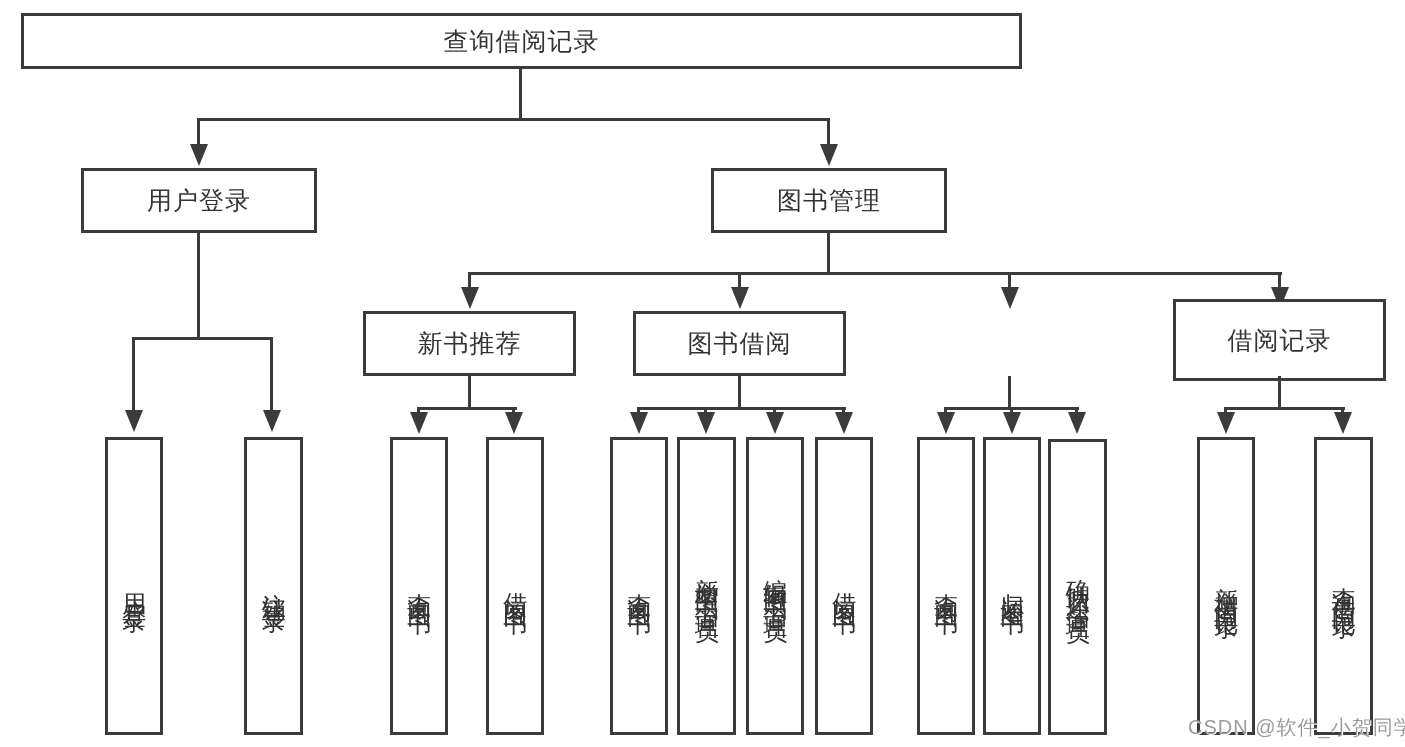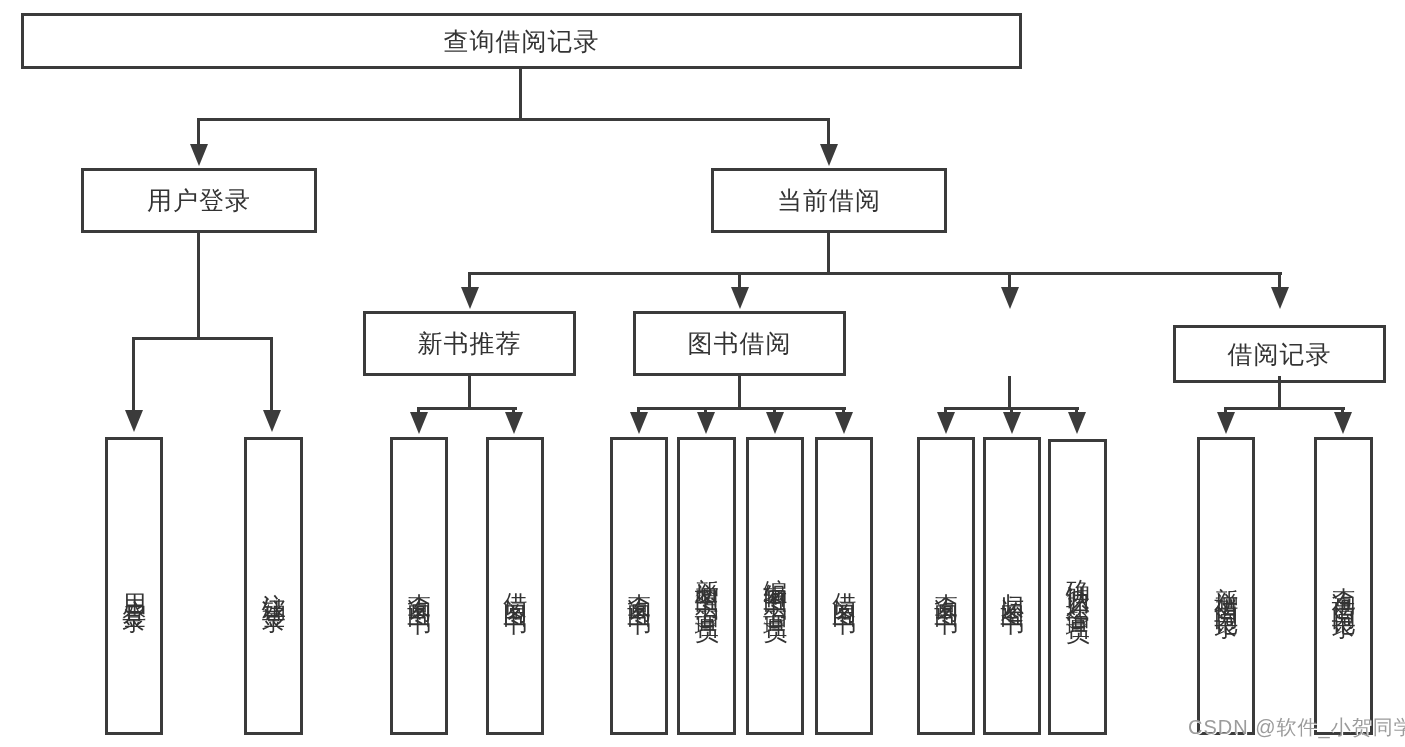--- a/index.html
+++ b/index.html
@@ -77,21 +77,21 @@
   <div class="hline" style="left:197px; top:118px; width:633px;"></div>
   <div class="vline" style="left:197px; top:118px; height:28px;"></div>
   <div class="arrow" style="left:190px; top:144px;"></div>
   <div class="vline" style="left:827px; top:118px; height:28px;"></div>
   <div class="arrow" style="left:820px; top:144px;"></div>
 
   <div class="box" style="left:81px; top:168px; width:236px; height:65px;">
     <span>用户登录</span>
   </div>
   <div class="box" style="left:711px; top:168px; width:236px; height:65px;">
-    <span>当前借阅</span>
+    <span>图书管理</span>
   </div>
 
   <div class="vline" style="left:197px; top:233px; height:106px;"></div>
   <div class="hline" style="left:132px; top:337px; width:141px;"></div>
   <div class="vline" style="left:132px; top:337px; height:75px;"></div>
   <div class="arrow" style="left:125px; top:410px;"></div>
   <div class="vline" style="left:270px; top:337px; height:75px;"></div>
   <div class="arrow" style="left:263px; top:410px;"></div>
 
   <div class="vline" style="left:827px; top:233px; height:41px;"></div>
@@ -104,21 +104,21 @@
   <div class="arrow" style="left:1001px; top:287px;"></div>
   <div class="vline" style="left:1278px; top:272px; height:18px;"></div>
   <div class="arrow" style="left:1271px; top:287px;"></div>
 
   <div class="box" style="left:363px; top:311px; width:213px; height:65px;">
     <span>新书推荐</span>
   </div>
   <div class="box" style="left:633px; top:311px; width:213px; height:65px;">
     <span>图书借阅</span>
   </div>
-  <div class="box" style="left:1173px; top:325px; width:213px; height:58px;">
+  <div class="box" style="left:1173px; top:299px; width:213px; height:82px;">
     <span>借阅记录</span>
   </div>
 
   <div class="vline" style="left:468px; top:376px; height:33px;"></div>
   <div class="hline" style="left:417px; top:407px; width:100px;"></div>
   <div class="vline" style="left:417px; top:407px; height:8px;"></div>
   <div class="arrow" style="left:410px; top:412px;"></div>
   <div class="vline" style="left:512px; top:407px; height:8px;"></div>
   <div class="arrow" style="left:505px; top:412px;"></div>
 

